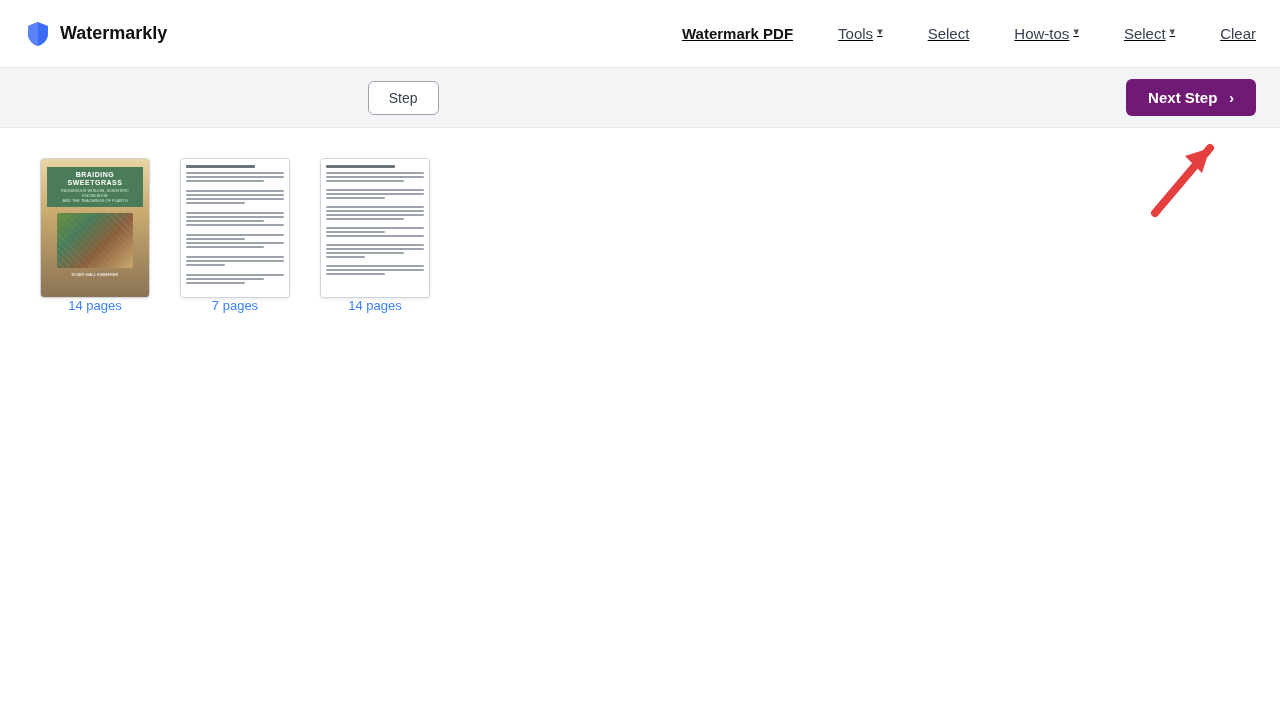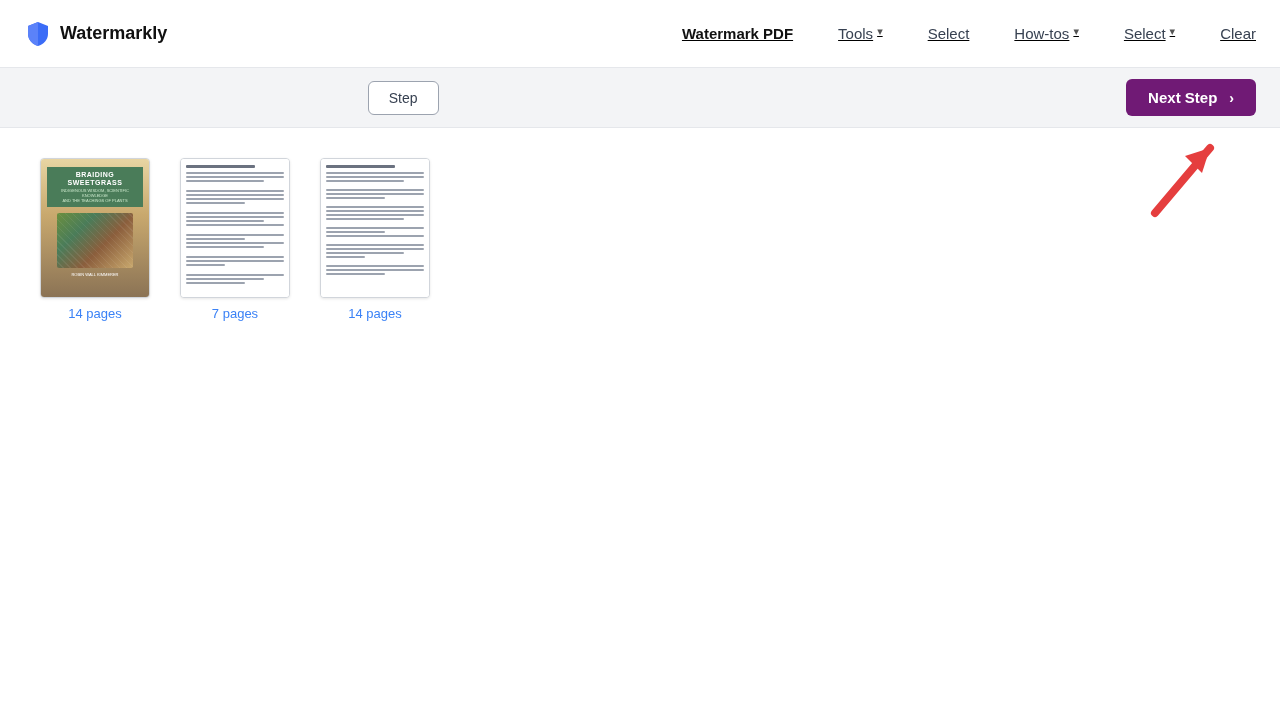--- a/index.html
+++ b/index.html
@@ -53,21 +53,21 @@
     
     .pdf-card { display: flex; flex-direction: column; align-items: center; }
     .pdf-thumb {
       width: 110px; height: 140px;
       border: 1px solid #d1d5db; border-radius: 4px;
       overflow: hidden; background: #fff;
       box-shadow: 0 1px 3px rgba(0,0,0,0.1);
       display: flex; flex-direction: column;
     }
     .pdf-page-label {
-      margin-top: 8px; font-size: 13px; color: #3b82f6;
+      font-size: 13px; color: #3b82f6;
     }
 
     
     .book-cover {
       width: 100%; height: 100%;
       background: linear-gradient(180deg, #e8d5a3 0%, #c9a96e 40%, #8b7355 100%);
       display: flex; flex-direction: column;
       align-items: center; justify-content: flex-start;
       padding: 8px 6px; position: relative; overflow: hidden;
     }

